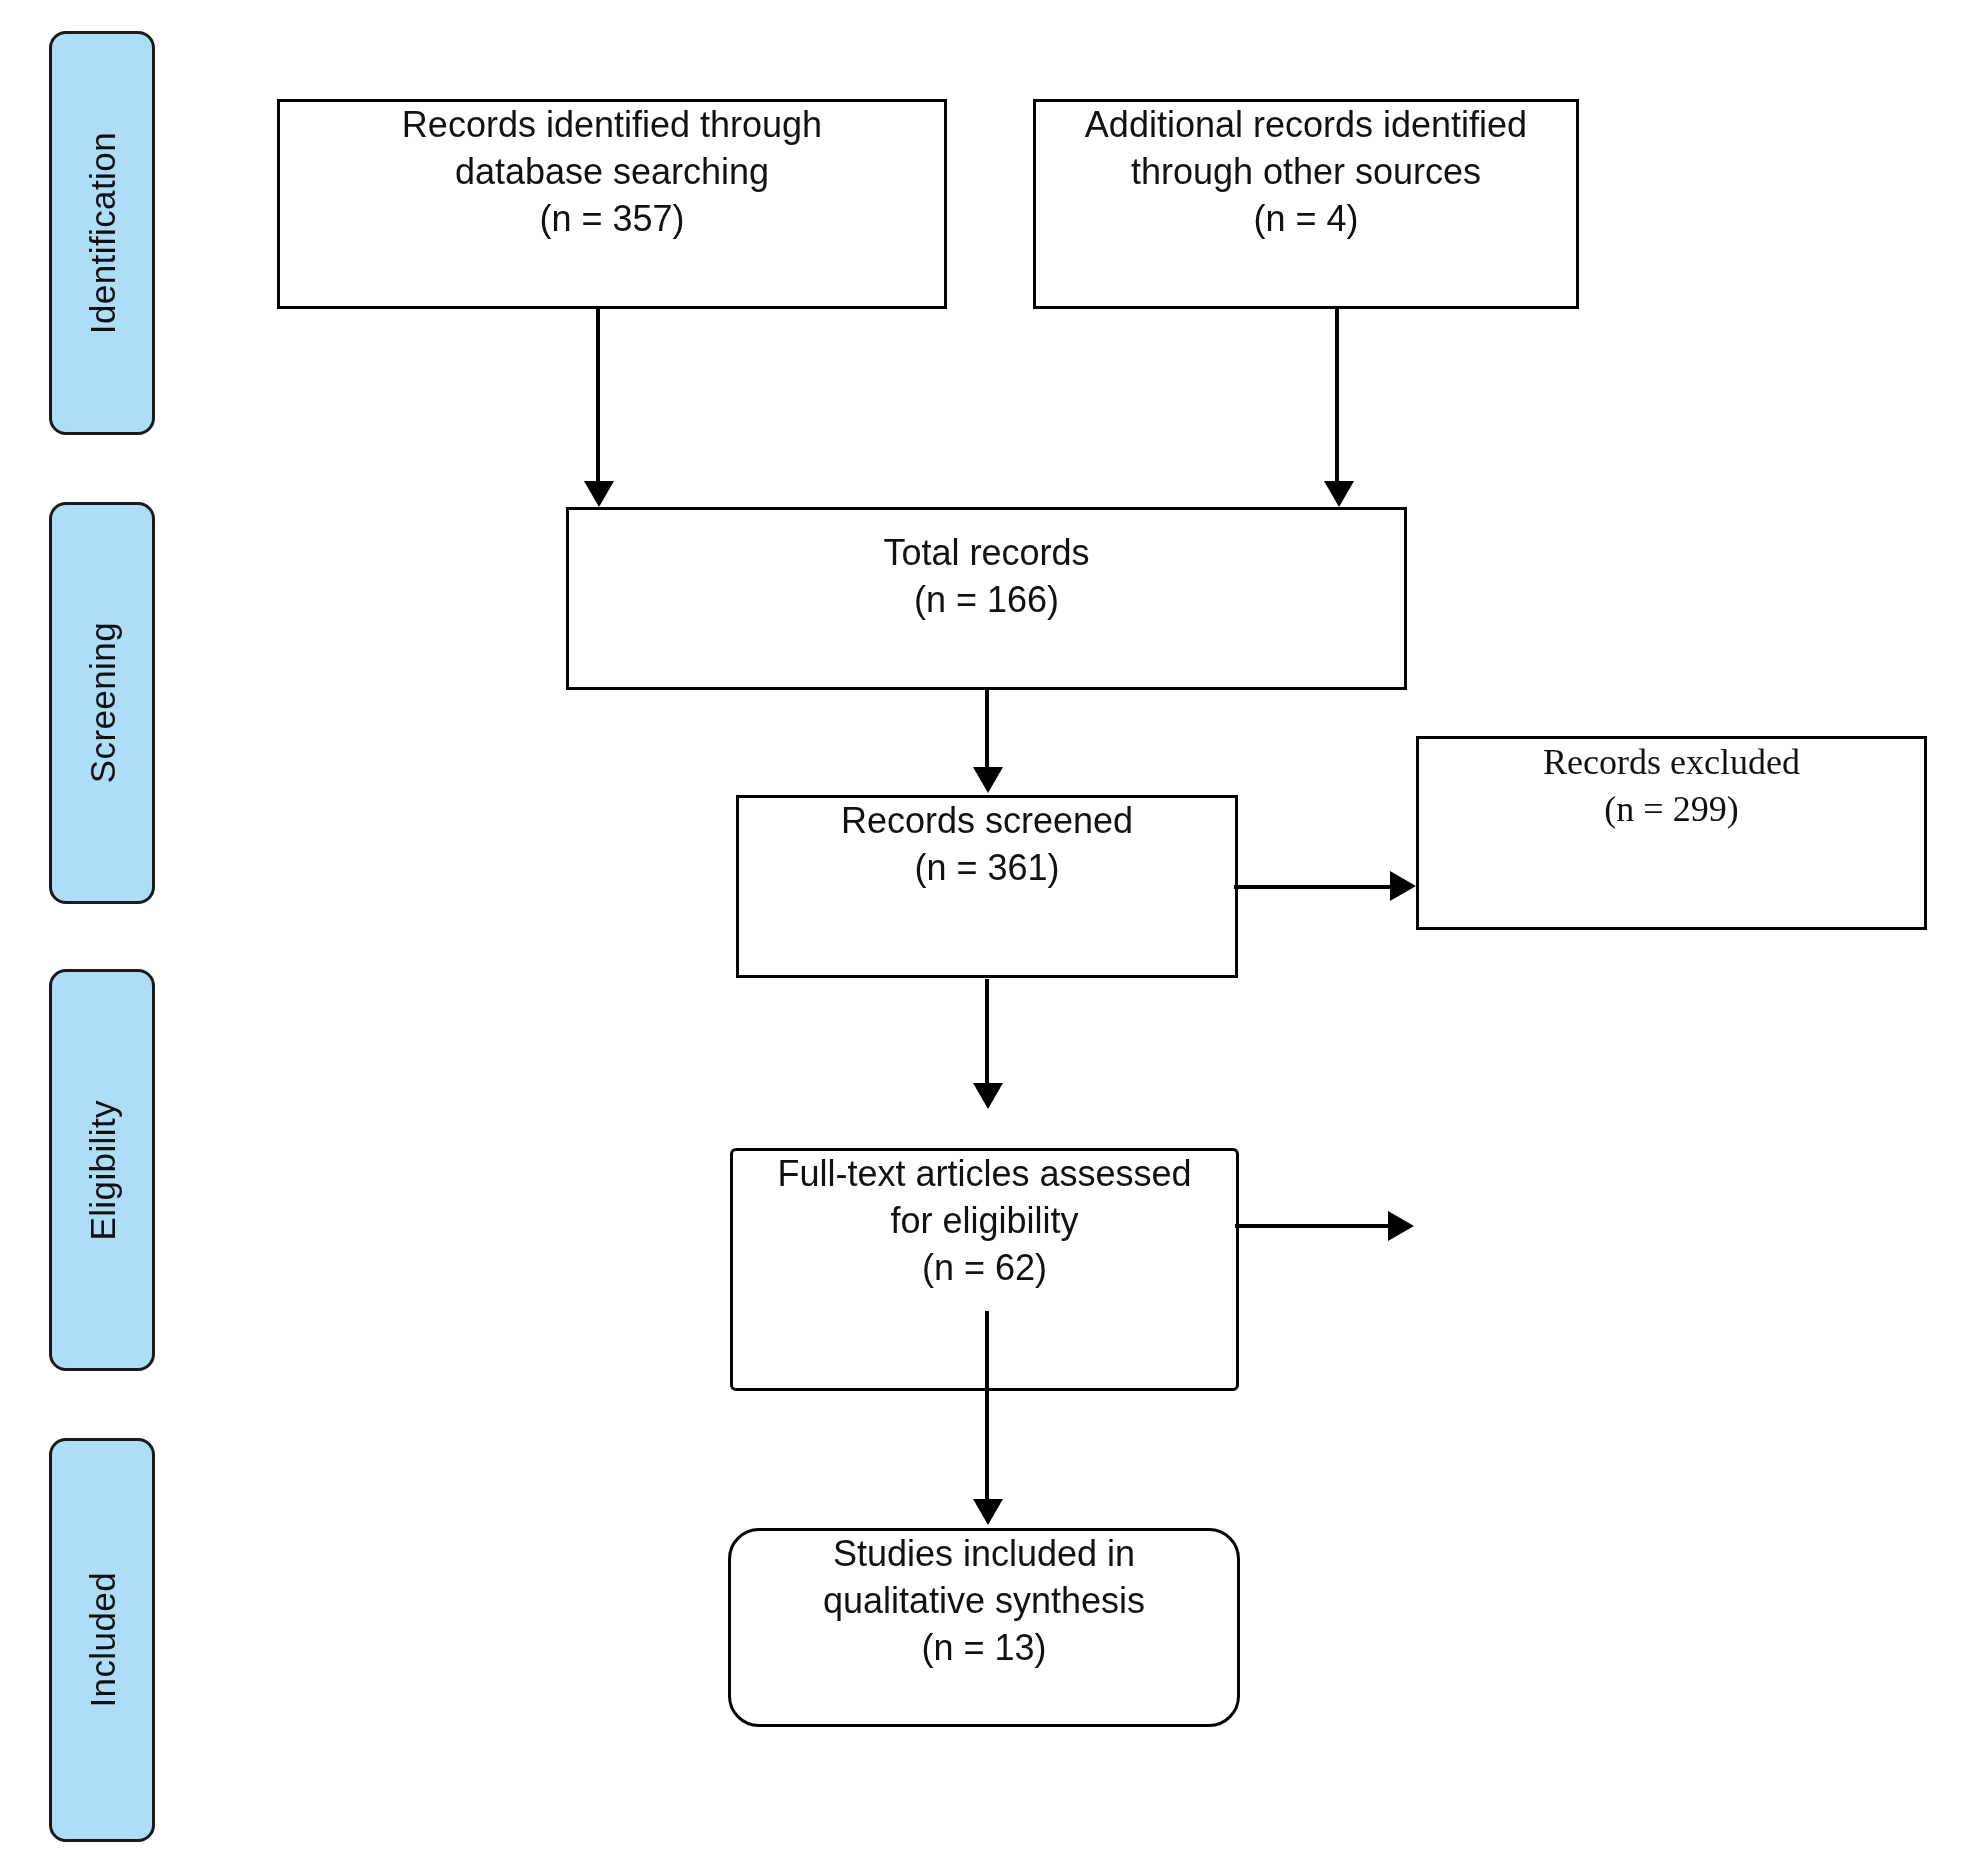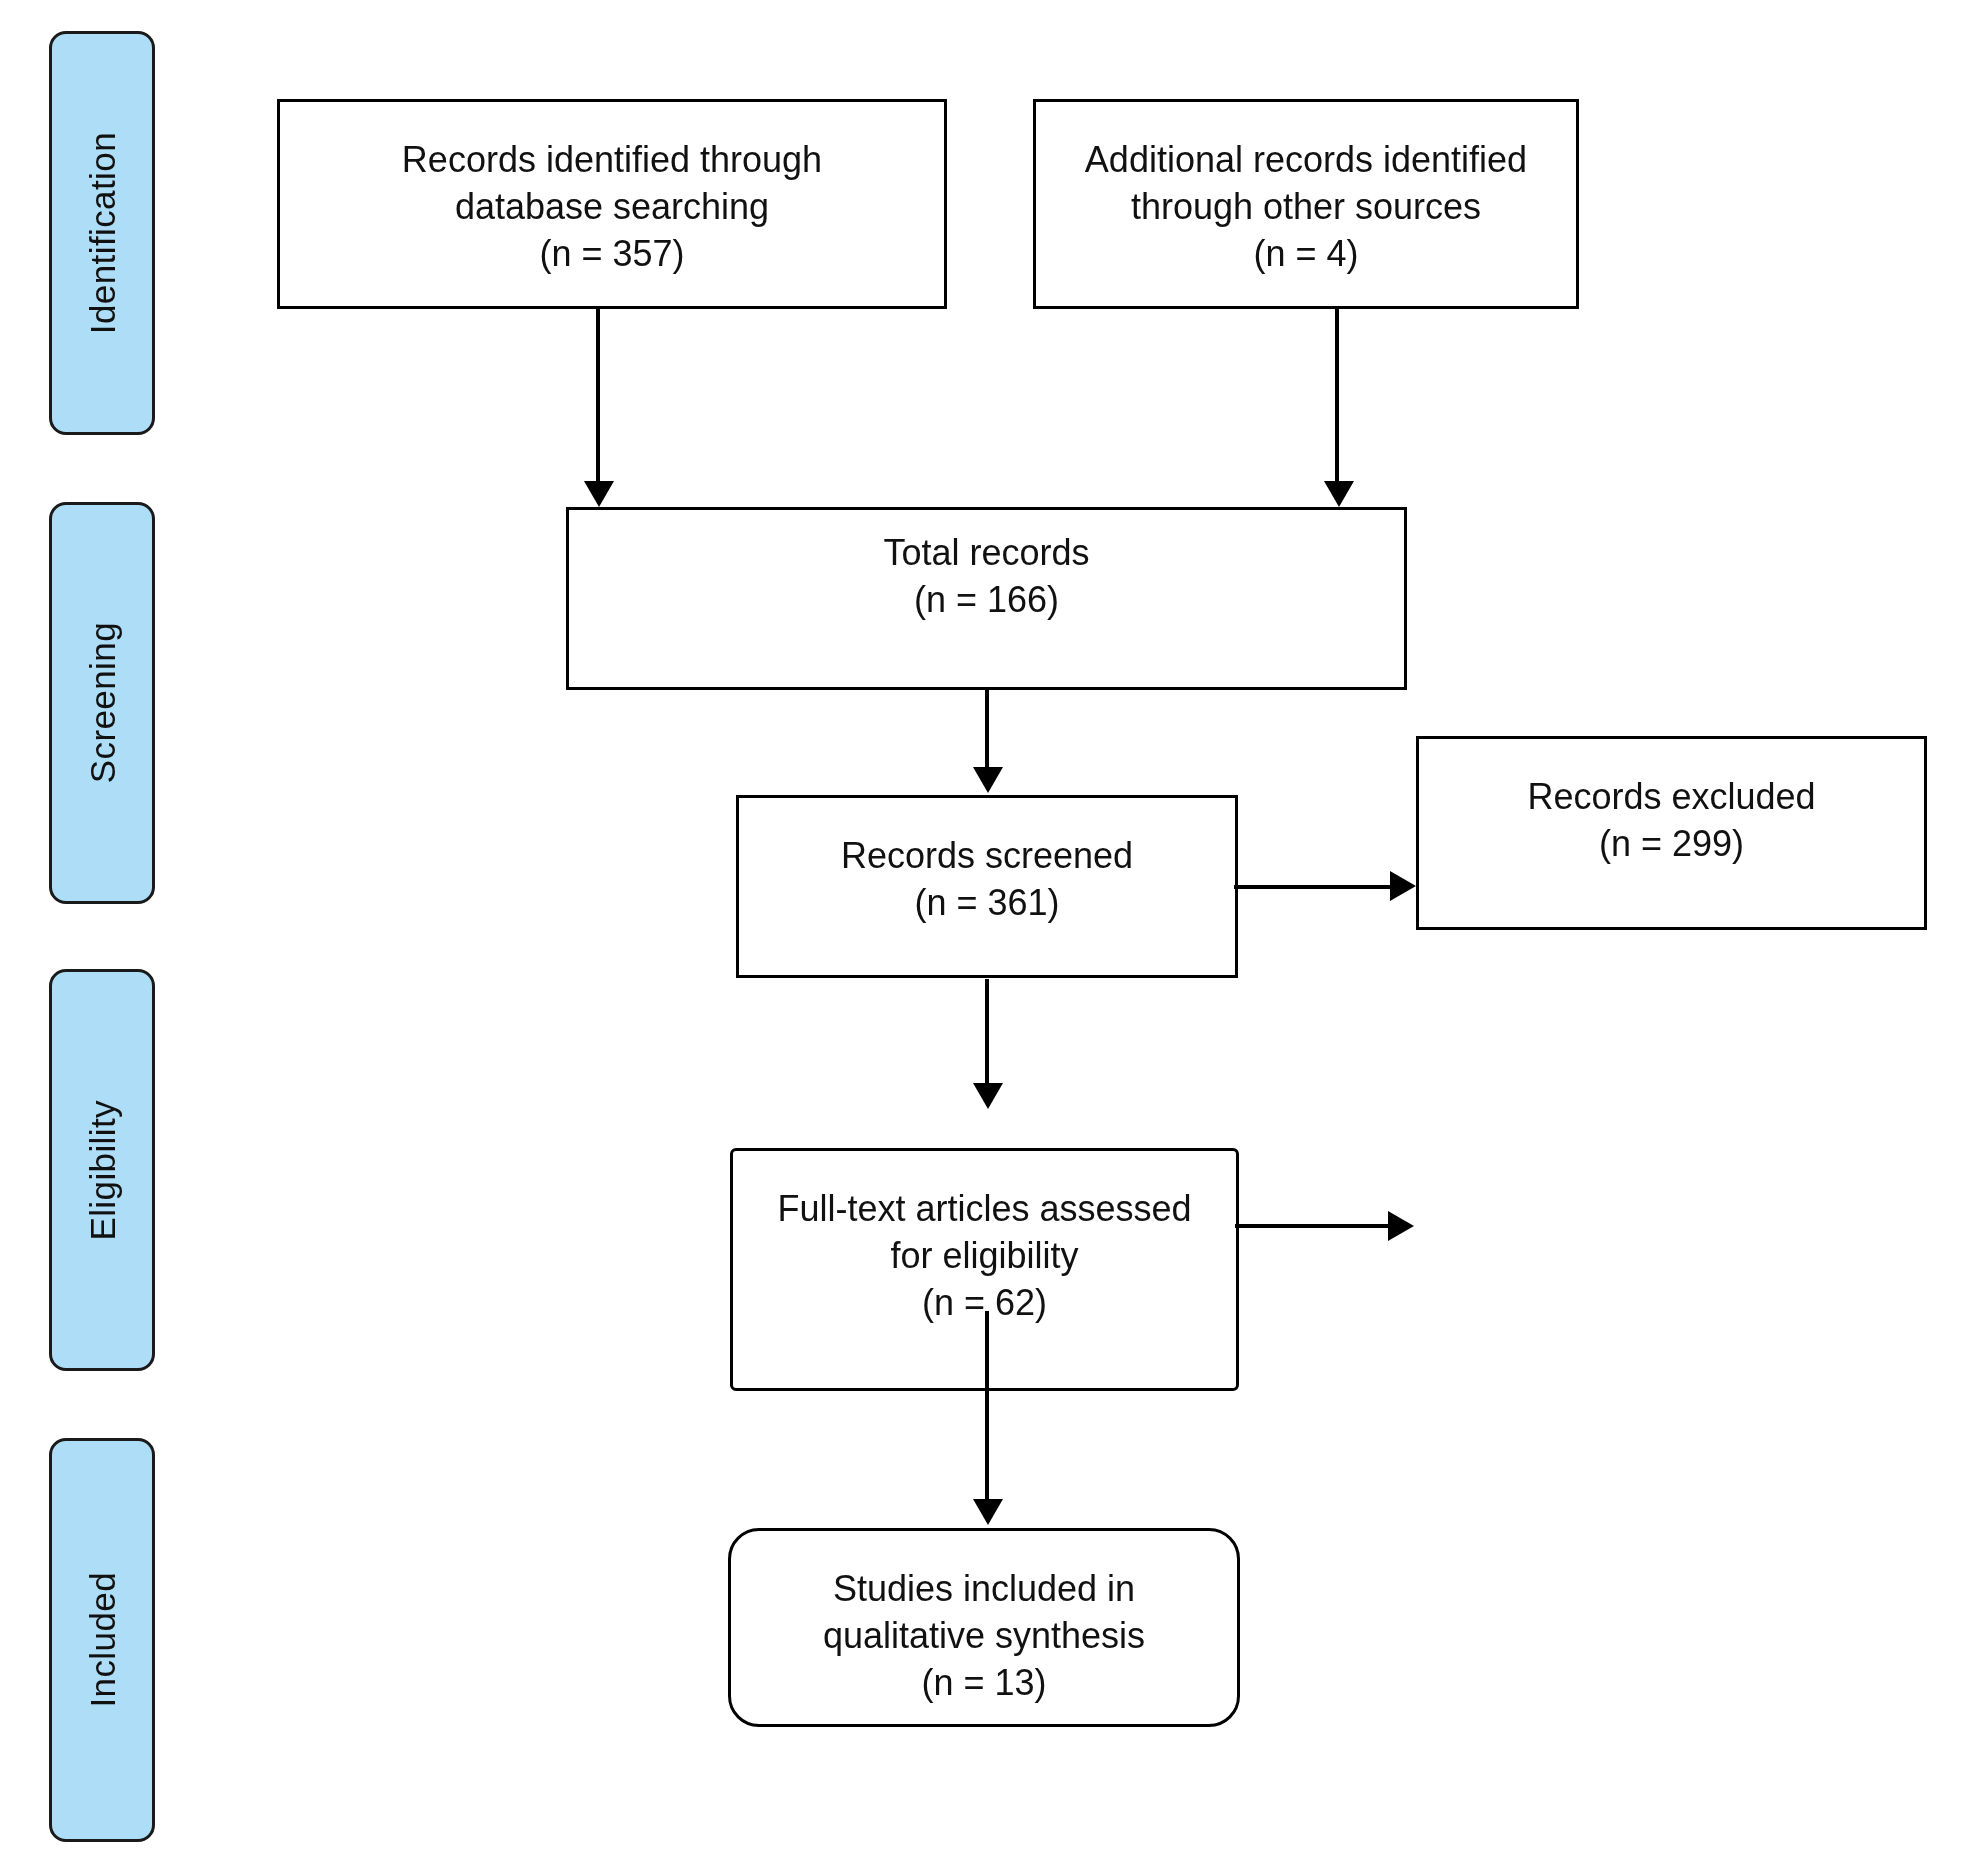--- a/index.html
+++ b/index.html
@@ -56,27 +56,27 @@
     color: #111111;
     font-size: 36px;
     line-height: 1.30;
   }
   .flowbox .txt {
     display: block;
     white-space: pre-line;
   }
   
   .anchor-top .txt { padding-top: 20px; }
-  .anchor-mid .txt { padding-top: 35px; }
+  .anchor-mid .txt { }
 
   #box-db-search   { left: 277px;  top: 99px;  width: 670px;  height: 210px; }
   #box-other-src   { left: 1033px; top: 99px;  width: 546px;  height: 210px; }
   #box-total       { left: 566px;  top: 507px;  width: 841px; height: 183px; }
   #box-screened    { left: 736px;  top: 795px; width: 502px;  height: 183px; }
-  #box-excluded    { left: 1416px; top: 736px;  width: 511px;  height: 194px; }
+  #box-excluded    { left: 1416px; top: 736px;  width: 511px;  height: 194px; font-family: Liberation Serif, serif; }
   #box-fulltext    { left: 730px;  top: 1148px; width: 509px;  height: 243px; border-radius: 6px; }
   #box-exclusions  { left: 1414px; top: 1013px; width: 533px;  height: 398px; }
   #box-included    { left: 728px;  top: 1528px; width: 512px;  height: 199px; border-radius: 31px; }
 
   
   .vline {
     position: absolute;
     width: 3.9px;
     background: #000000;
   }

